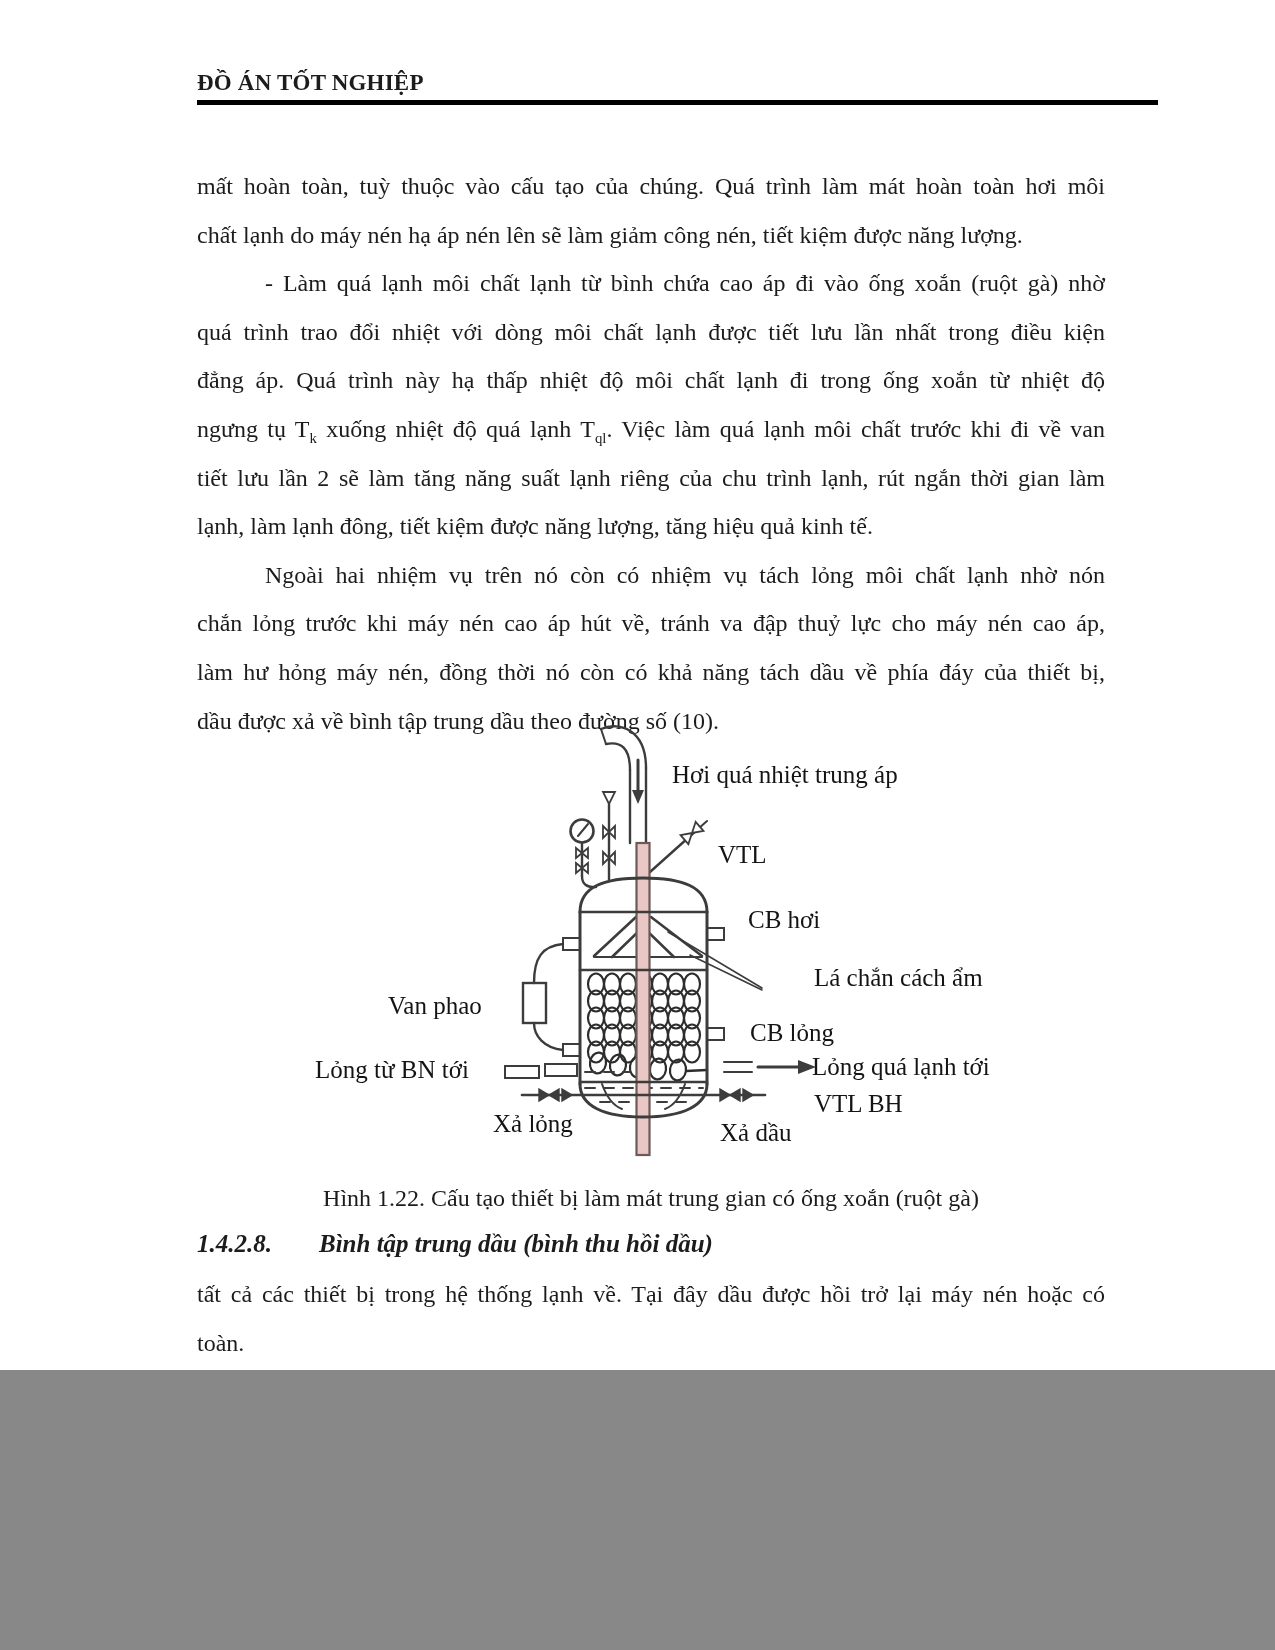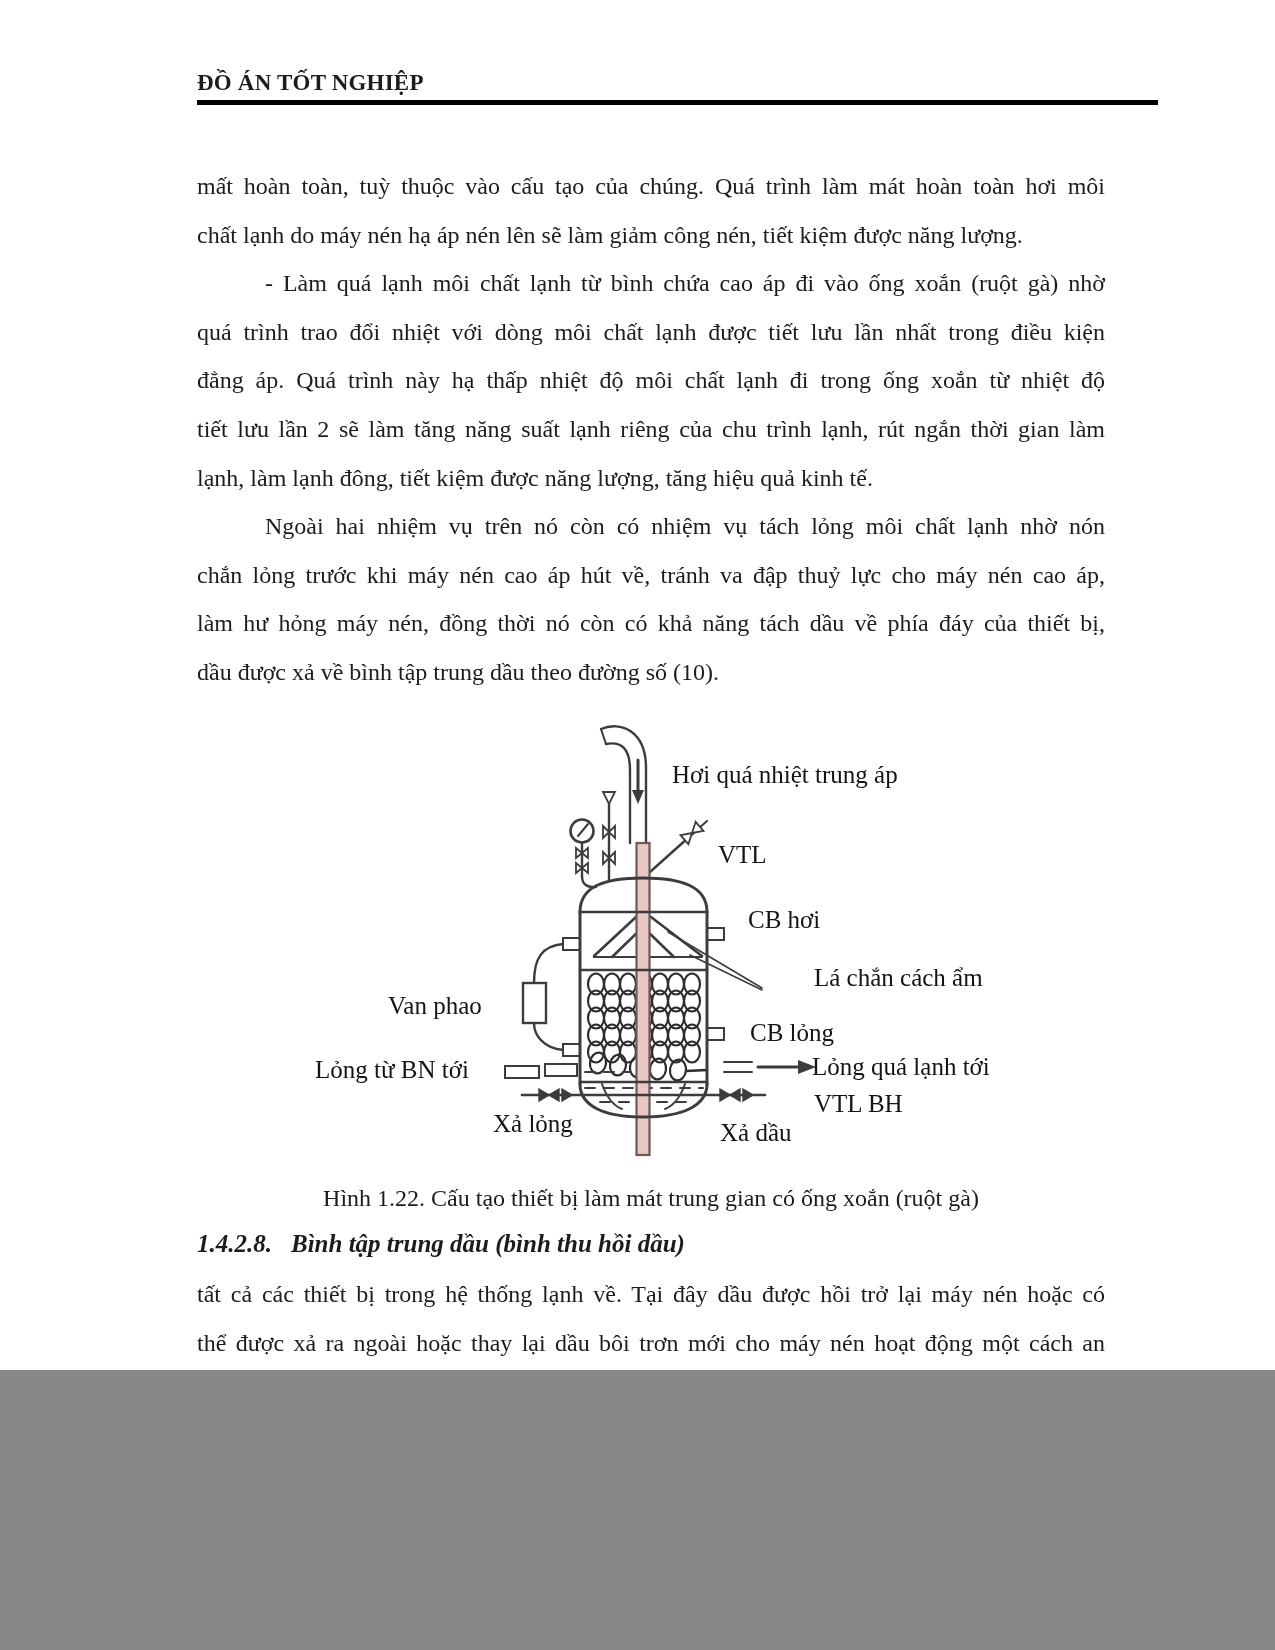--- a/index.html
+++ b/index.html
@@ -28,21 +28,21 @@
     font-size:24px;
     text-align:justify;text-align-last:justify;
     white-space:nowrap;
   }
   .jline.final{text-align-last:left;}
   .jline.findent{text-indent:68px;}
   .jline sub{font-size:.62em;line-height:0;}
   
   .fig-caption{position:absolute;left:197px;top:1180px;width:908px;text-align:center;font-size:24px;line-height:36px;}
   .sec-heading{position:absolute;left:197px;top:1226px;font-size:25px;font-weight:bold;font-style:italic;line-height:36px;white-space:nowrap;}
-  .sec-heading .sec-title{margin-left:19px;}
+  .sec-heading .sec-title{margin-left:47px;}
   
   .figure{position:absolute;left:300px;top:700px;width:720px;height:475px;}
   .figure svg{position:absolute;left:0;top:0;}
   .flabel{position:absolute;font-size:25px;line-height:30px;white-space:nowrap;color:#141414;}
   .l-hoi{left:372px;top:60px;}
   .l-vtl{left:418px;top:140px;}
   .l-cbhoi{left:448px;top:205px;}
   .l-lachan{left:471px;top:263px;margin-left:43px;}
   .l-vanphao{left:88px;top:291px;}
   .l-cblong{left:450px;top:318px;}
@@ -59,30 +59,30 @@
 
   <div class="hdr-left">ĐỒ ÁN TỐT NGHIỆP</div>
   <div class="hdr-rule"></div>
 
   <div class="textblock" id="body-top">
       <div class="jline">mất hoàn toàn, tuỳ thuộc vào cấu tạo của chúng. Quá trình làm mát hoàn toàn hơi môi</div>
       <div class="jline final">chất lạnh do máy nén hạ áp nén lên sẽ làm giảm công nén, tiết kiệm được năng lượng.</div>
       <div class="jline findent">- Làm quá lạnh môi chất lạnh từ bình chứa cao áp đi vào ống xoắn (ruột gà) nhờ</div>
       <div class="jline">quá trình trao đổi nhiệt với dòng môi chất lạnh được tiết lưu lần nhất trong điều kiện</div>
       <div class="jline">đẳng áp. Quá trình này hạ thấp nhiệt độ môi chất lạnh đi trong ống xoắn từ nhiệt độ</div>
+      <div class="jline">ngưng tụ T<sub>k</sub> xuống nhiệt độ quá lạnh T<sub>ql</sub>. Việc làm quá lạnh môi chất trước khi đi về van</div>
       <div class="jline">tiết lưu lần 2 sẽ làm tăng năng suất lạnh riêng của chu trình lạnh, rút ngắn thời gian làm</div>
       <div class="jline final">lạnh, làm lạnh đông, tiết kiệm được năng lượng, tăng hiệu quả kinh tế.</div>
       <div class="jline findent">Ngoài hai nhiệm vụ trên nó còn có nhiệm vụ tách lỏng môi chất lạnh nhờ nón</div>
       <div class="jline">chắn lỏng trước khi máy nén cao áp hút về, tránh va đập thuỷ lực cho máy nén cao áp,</div>
       <div class="jline">làm hư hỏng máy nén, đồng thời nó còn có khả năng tách dầu về phía đáy của thiết bị,</div>
       <div class="jline final">dầu được xả về bình tập trung dầu theo đường số (10).</div>
     </div>
   <div class="textblock" id="body-bottom">
       <div class="jline">tất cả các thiết bị trong hệ thống lạnh về. Tại đây dầu được hồi trở lại máy nén hoặc có</div>
-      <div class="jline">thể được xả ra ngoài hoặc thay lại dầu bôi trơn mới cho máy nén hoạt động một cách an</div>
       <div class="jline final">toàn.</div>
     </div>
 
   <div class="figure">
     <svg width="720" height="475" viewBox="0 0 720 475">
       <g fill="none" stroke="#3c3c3c" stroke-width="2.4" stroke-linecap="round">
 
         <path d="M330,70 C330,48 321,41 306,44"></path>
         <path d="M346,68 C346,30 320,21 301,29"></path>
         <path d="M301,29 L306,44" stroke-width="2"></path>

